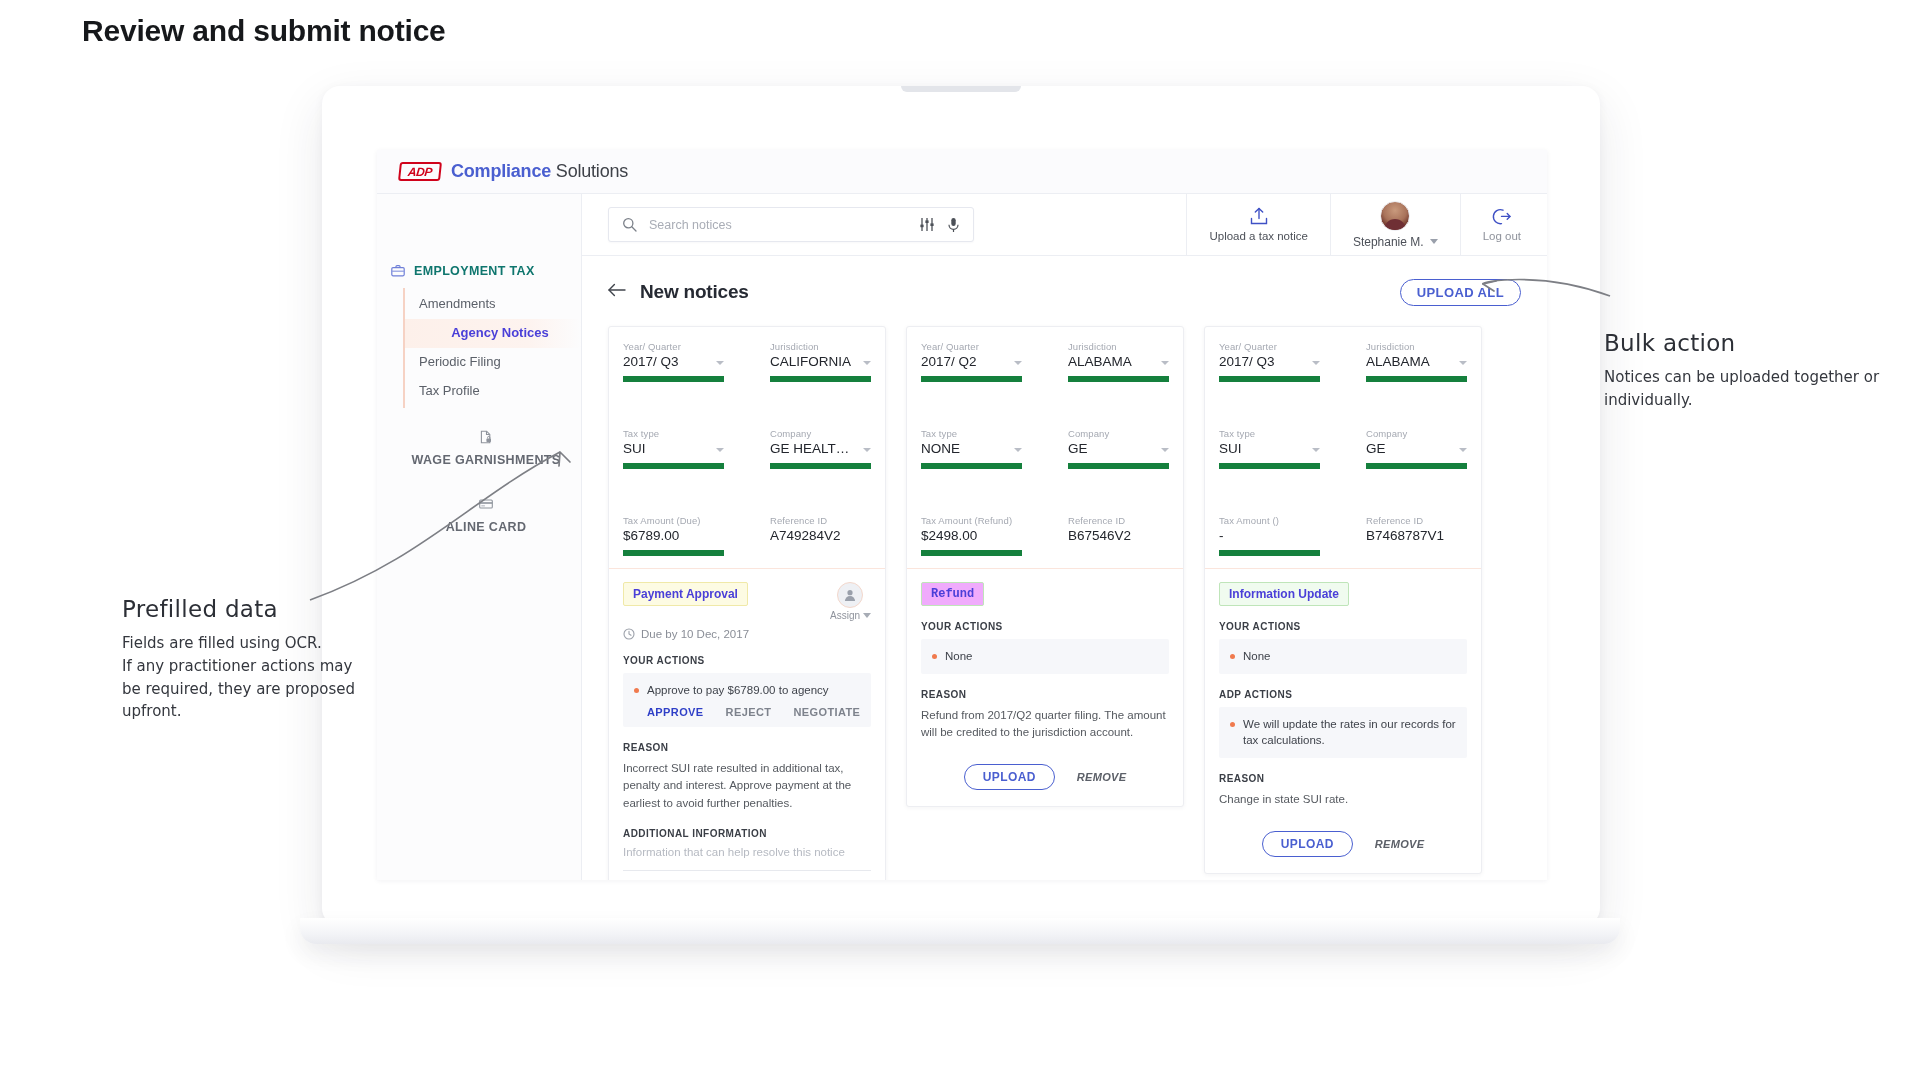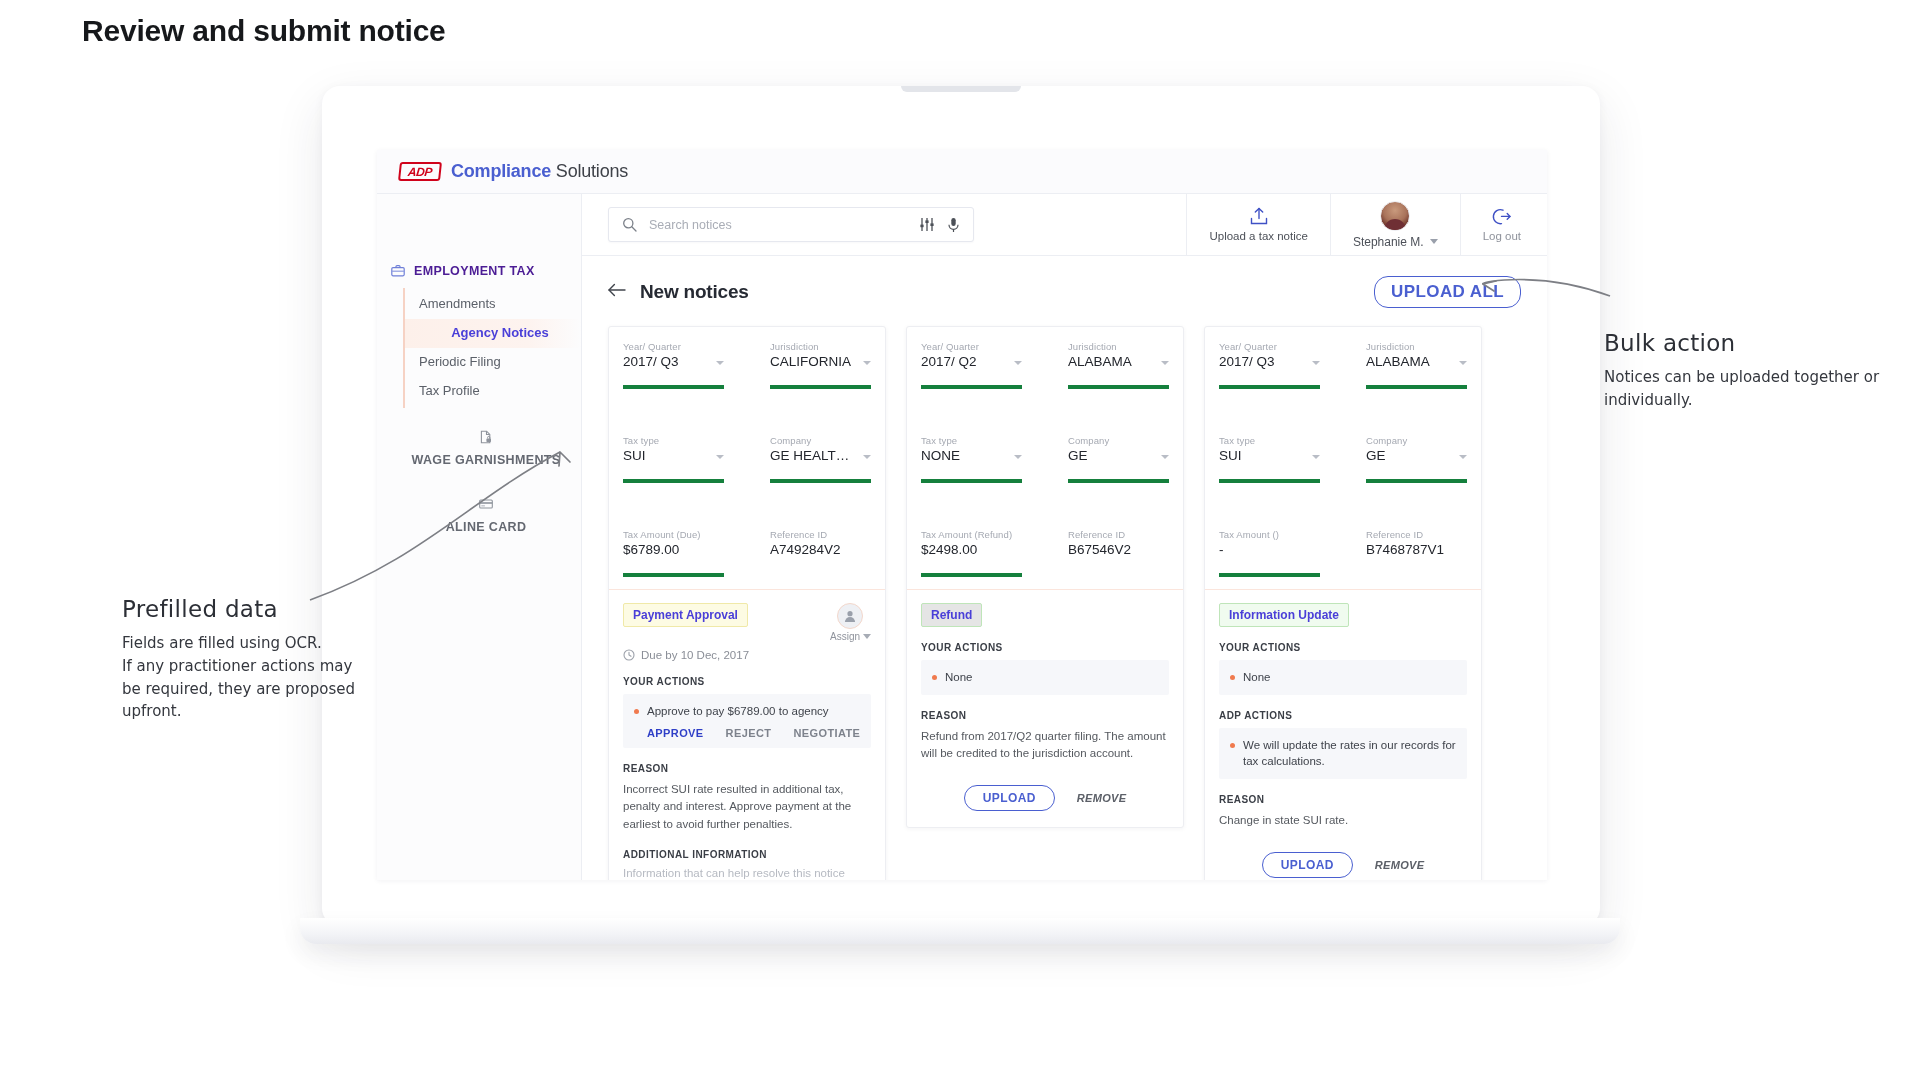--- a/index.html
+++ b/index.html
@@ -74,21 +74,21 @@
     background: #fcfcfd;
     border-right: 1px solid #eceef3;
     padding-top: 62px;
   }
   .nav-group { margin-bottom: 6px; }
   .nav-head {
     display: flex; align-items: center; gap: 9px;
     padding: 8px 0 8px 14px;
     font-size: 12.5px; font-weight: 600; letter-spacing: 0.35px;
   }
-  .nav-head.active { color: #4c1d95; text-align: right; }
+  .nav-head.active { color: #0f766e; text-align: right; }
   .nav-head.muted  { color: #646871; flex-direction: column; }
   .nav-head svg { display:block; }
   .sub-list {
     margin: 2px 0 14px 26px;
     border-left: 2px solid #f6d2c4;
     padding: 2px 0;
   }
   .sub-item {
     padding: 6px 0 6px 14px;
     font-size: 13px; color: #5b6069; line-height: 1.3;
@@ -146,57 +146,57 @@
   .page-head {
     display: flex; align-items: center;
     height: 60px; margin-top: 6px;
   }
   .back-arrow { margin-right: 14px; cursor: pointer; }
   .notices-title { font-size: 19px; font-weight: 600; color: #262a33; letter-spacing: -0.2px; }
   .upload-all {
     margin-left: auto;
     border: 1px solid #4a5fd0; color: #4a5fd0;
     border-radius: 14px; padding: 5px 16px;
-    font-size: 17px; font-weight: 600; letter-spacing: 0.4px;
+    font-size: 13px; font-weight: 600; letter-spacing: 0.4px;
     background: #fff; cursor: pointer;
   }
 
   .cards { display: flex; gap: 20px; align-items: flex-start; padding-top: 4px; }
   .card {
     width: 278px;
     background: #fff;
     border: 1px solid #edeef2;
     border-radius: 3px;
     box-shadow: 0 1px 4px rgba(40,44,63,0.05);
   }
   .card-fields { padding: 14px 14px 12px 14px; border-bottom: 1px solid #fbe5dc; }
   .field-grid { display: grid; grid-template-columns: 1fr 1fr; column-gap: 16px; row-gap: 11px; gap: 46px; }
   .field { min-width: 0; }
   .field-label { font-size: 9.5px; color: #a5a9b2; margin-bottom: 2px; letter-spacing: 0.1px; }
   .field-val-row {
     display: flex; align-items: flex-end; gap: 4px;
-    border-bottom: 4px solid #15803d; padding-bottom: 16px;
+    border-bottom: 6px solid #15803d; padding-bottom: 7px;
   }
   .field-val-row.plain { border-bottom: none; padding-bottom: 4px; }
   .field-val { font-size: 13.5px; color: #23262d; white-space: nowrap; overflow: hidden; text-overflow: ellipsis; }
   .dd-caret {
     margin-left: auto; flex: 0 0 auto;
     width:0;height:0;border-left:4px solid transparent;border-right:4px solid transparent;border-top:4px solid #b9bdc6;
     margin-bottom: 4px;
   }
 
   .card-body { padding: 13px 14px 16px 14px; }
   .badge-row { display: flex; align-items: flex-start; }
   .badge {
     display: inline-block;
     font-size: 12px; font-weight: 600; color: #4a3fd8;
     padding: 4px 9px; border-radius: 2px;
   }
   .badge.payment { background: #fdfbe3; border: 1px solid #f0e9a8; }
-  .badge.refund  { background: #e5e5e5; border: 1px solid #bfe5b9; }
+  .badge.refund  { background: #f0abfc; border: 1px solid #bfe5b9; font-family: Liberation Mono, monospace; }
   .badge.infoupd { background: #f0fbef; border: 1px solid #bfe5b9; }
 
   .assign-box { margin-left: auto; display: flex; flex-direction: column; align-items: center; gap: 2px; }
   .assign-avatar {
     width: 26px; height: 26px; border-radius: 50%;
     background: #eef0f4; border: 1.5px solid #f3d7cb;
     display: flex; align-items: center; justify-content: center;
   }
   .assign-label { font-size: 10px; color: #8f939c; display: flex; align-items: center; gap: 3px; }
   .due-row { display: flex; align-items: center; gap: 6px; margin-top: 7px; }

